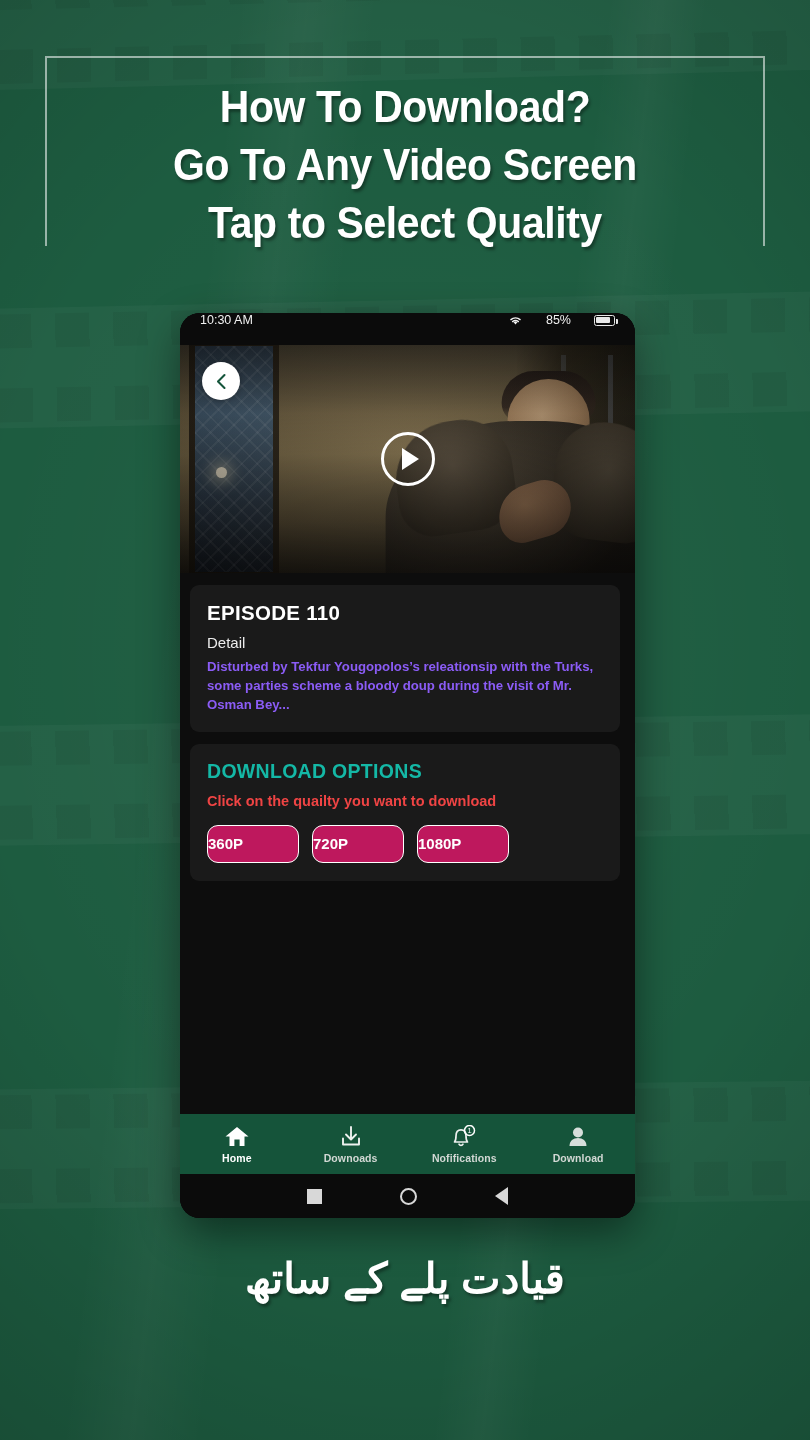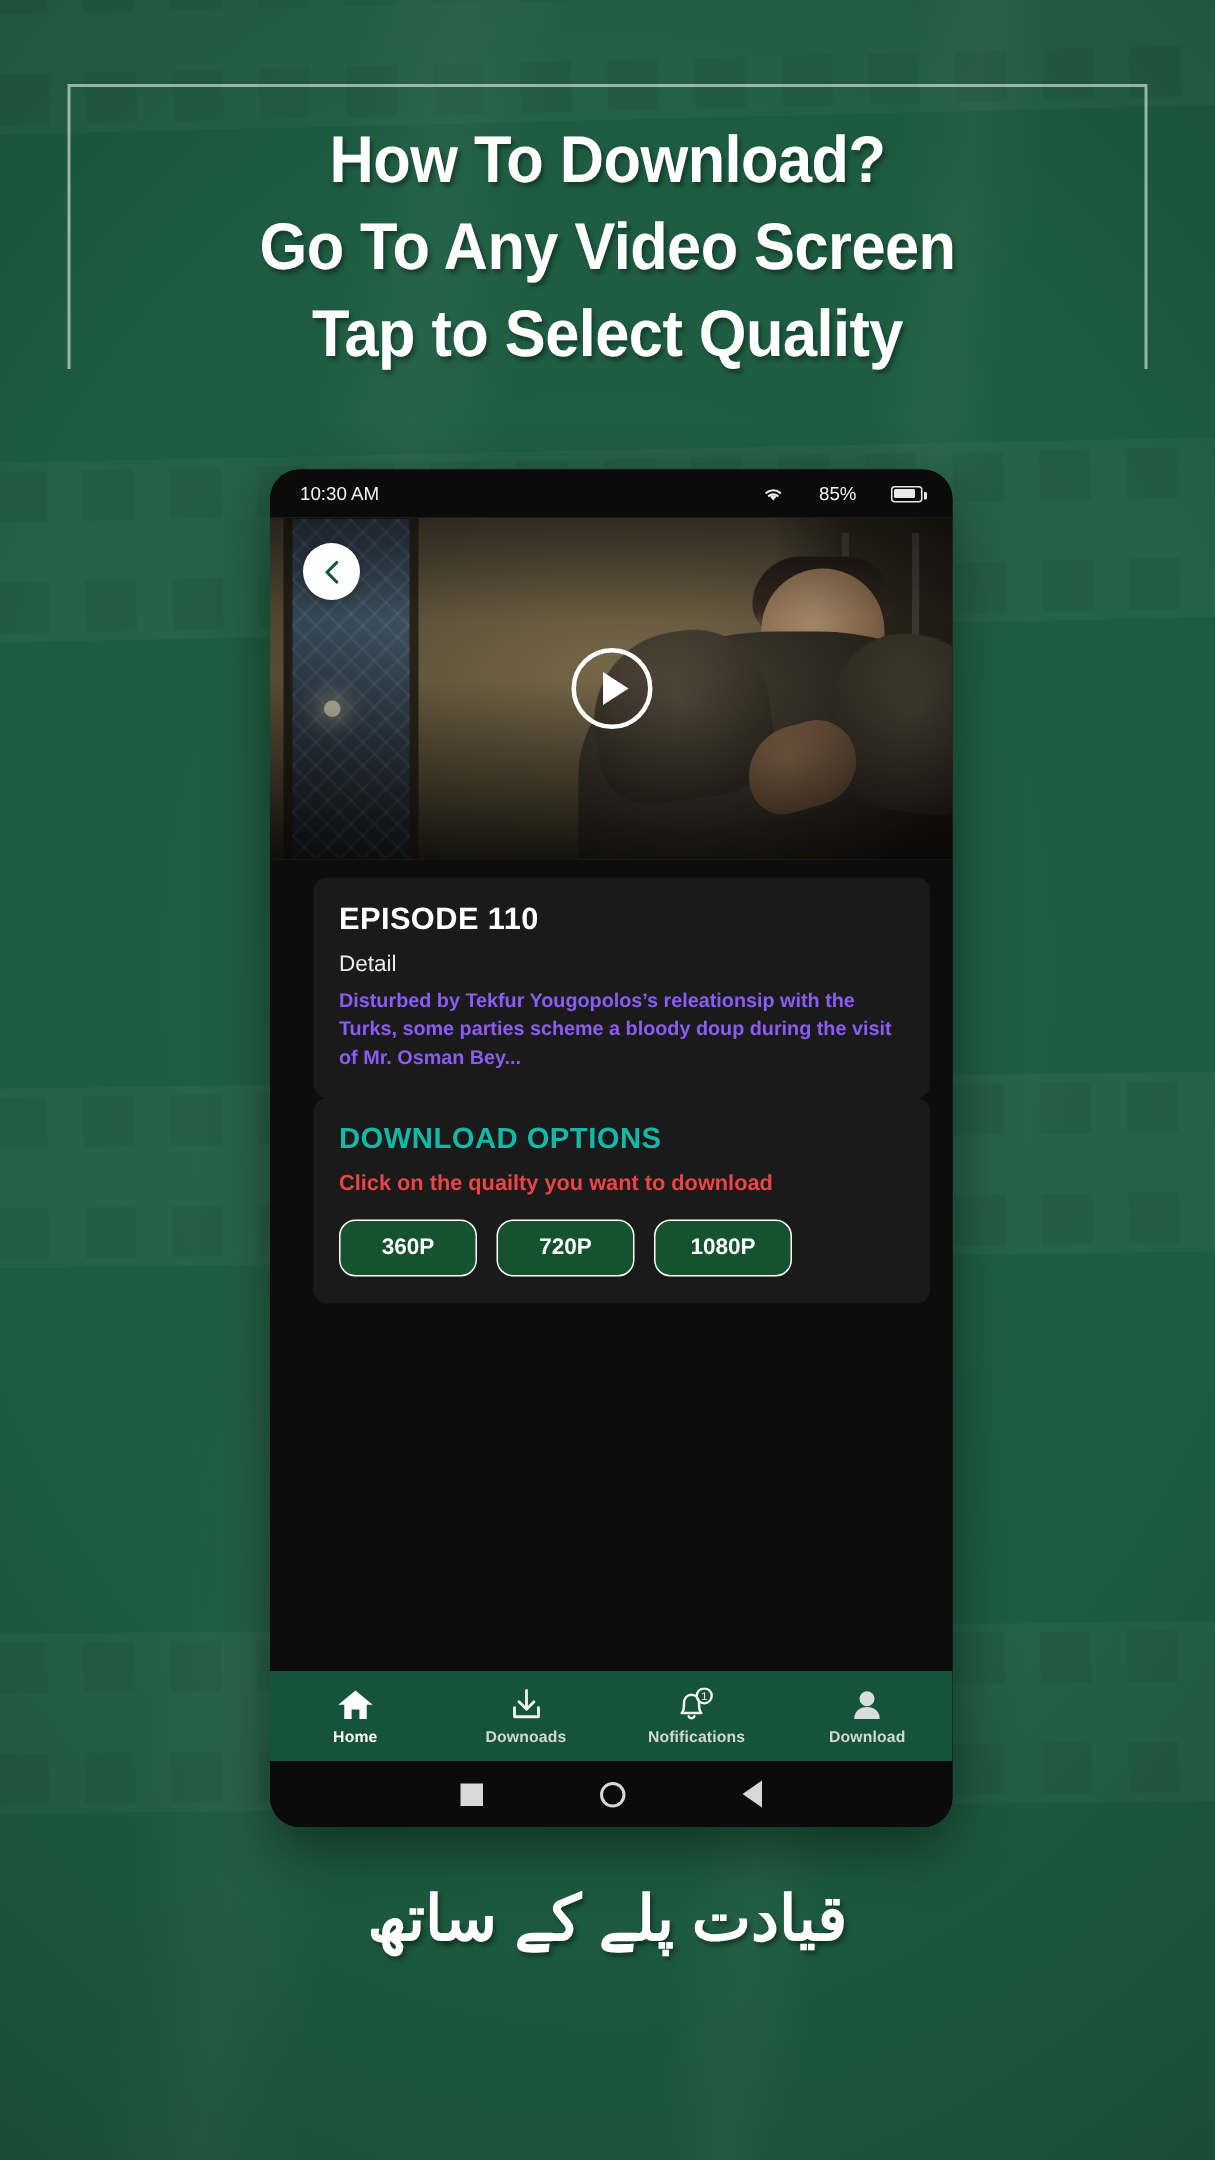--- a/index.html
+++ b/index.html
@@ -96,22 +96,22 @@
     position:absolute;
     left:0; top:0; right:0; bottom:0;
     background:#0d0d0d;
     display:flex; flex-direction:column;
   }
 
   
   .statusbar {
     height:32px; flex:0 0 32px;
     background:#0b0b0b;
-    display:flex; align-items:center;
-    padding:10px 20px;
+    display:flex; align-items:flex-start;
+    padding:0 20px;
     color:#f2f2f2;
     font-size:12px;
   }
   .sb-time { font-size:12.5px; }
   .sb-right { margin-left:auto; display:flex; align-items:center; gap:23px; }
   .sb-pct { font-size:12.5px; }
   .batt {
     width:21px; height:11px;
     border:1.4px solid #e8e8e8;
     border-radius:2.5px;
@@ -266,22 +266,23 @@
     border-left:17px solid #ffffff;
     border-top:11px solid transparent;
     border-bottom:11px solid transparent;
     margin-left:5px;
   }
 
   
   .content {
     flex:1 1 auto;
     background:#0d0d0d;
-    padding:12px 15px 0 29px;
+    padding:12px 15px 0 10px;
     display:flex; flex-direction:column;
+    gap:12px;
     overflow:hidden;
   }
   .card {
     background:#1a1a1a;
     border-radius:9px;
     padding:16px 17px 18px 17px;
   }
   .ep-title {
     color:#ffffff; font-weight:bold;
     font-size:20.5px; letter-spacing:0.3px;
@@ -302,24 +303,23 @@
     margin-bottom:10px;
   }
   .dl-sub {
     color:#ef4444; font-size:14.5px; font-weight:bold;
     margin-bottom:16px;
   }
   .qual-row { display:flex; gap:13px; }
   .qual-btn {
     min-width:92px;
     padding:9px 0 10px 0;
-    text-align:center;
     border:1.4px solid #ffffff;
     border-radius:11px;
-    background:#14532d;
+    background:#be185d;
     color:#ffffff;
     font-size:15px; font-weight:bold;
     cursor:pointer;
   }
   .filler { flex:1 1 auto; }
 
   
   .appnav {
     flex:0 0 60px;
     background:#15543a;

